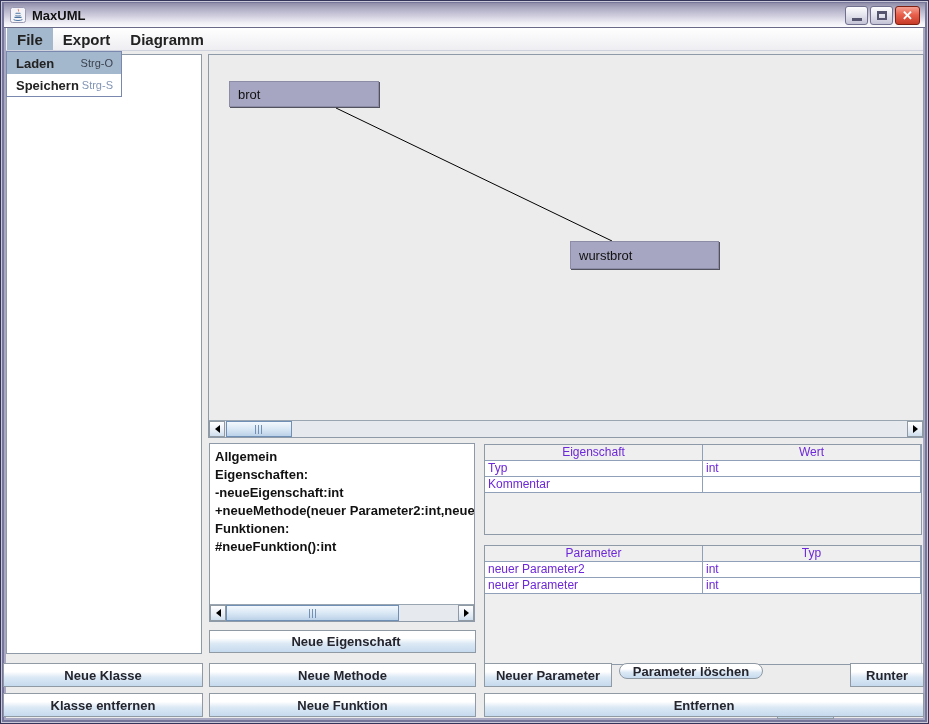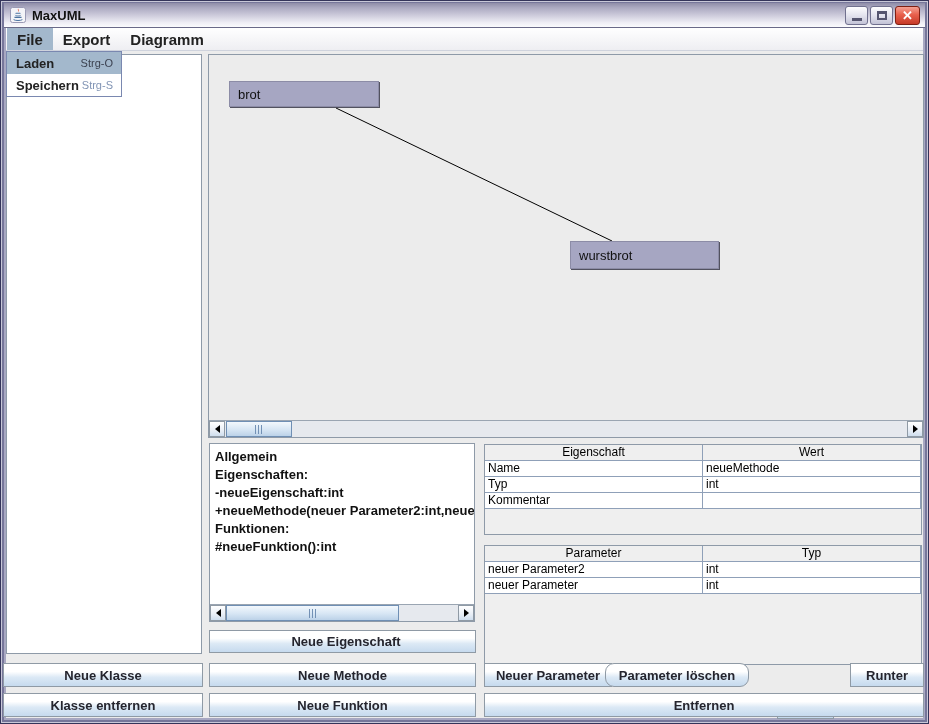--- a/index.html
+++ b/index.html
@@ -114,32 +114,32 @@
     background:linear-gradient(180deg,#ffffff 0%,#ffffff 35%,#dce9f5 60%,#c6daee 100%);
     border:1px solid #8f9aa5; cursor:pointer;
   }
 
   .btn-neue-eigenschaft { left:209px; top:630px; width:267px; height:23px;padding-left:7px; }
   .btn-neue-klasse     { left:3px;   top:663px; width:200px; height:24px; }
   .btn-klasse-entf     { left:3px;   top:693px; width:200px; height:24px; }
   .btn-neue-methode    { left:209px; top:663px; width:267px; height:24px; }
   .btn-neue-funktion   { left:209px; top:693px; width:267px; height:24px; }
   .btn-neuer-param     { left:484px; top:663px; width:128px; height:24px; }
-  .btn-param-loeschen  { left:605px; top:663px; width:144px; height:24px;border-radius:9px; }
+  .btn-param-loeschen  { left:619px; top:663px; width:144px; height:16px;border-radius:9px; }
   .btn-hoch            { left:777px; top:663px; width:57px;  height:24px;margin-top:32px; } 
   .btn-runter2         { left:850px; top:663px; width:74px;  height:24px; }
   .btn-entfernen       { left:484px; top:693px; width:440px; height:24px; }
 
   
   .jtable-panel { position:absolute; left:484px; width:438px; background:#efefef; border:1px solid #8e9aa8; overflow:hidden; }
   .tbl-props  { top:444px; height:91px; }
   .tbl-params { top:545px; height:120px; }
   .trow { display:flex; height:16px; }
   .tcell {
-    width:50%; font-size:12px; color:#000000; background:#fff;
+    width:50%; font-size:12px; color:#6d28d9; background:#fff;
     border-right:1px solid #8fa0b8; border-bottom:1px solid #8fa0b8;
     padding:0 0 0 3px; line-height:15px; white-space:nowrap; overflow:hidden; cursor:text;
   }
   .thead .tcell { background:#efefef; text-align:center; padding:0; cursor:default; }
 
   
   .java-icon { width:16px; height:16px; display:inline-block; }
 </style>
 </head>
 <body>
@@ -230,24 +230,20 @@
         </div>
     </div>
   </div>
 
   <div class="jtable-panel tbl-props">
     <div class="trow thead">
       <div class="tcell">Eigenschaft</div>
       <div class="tcell">Wert</div>
     </div>
     <div class="trow">
-      <div class="tcell">Name</div>
-      <div class="tcell">neueMethode</div>
-    </div>
-    <div class="trow">
       <div class="tcell">Typ</div>
       <div class="tcell">int</div>
     </div>
     <div class="trow">
       <div class="tcell">Kommentar</div>
       <div class="tcell"></div>
     </div>
   </div>
 
   <div class="jtable-panel tbl-params">

